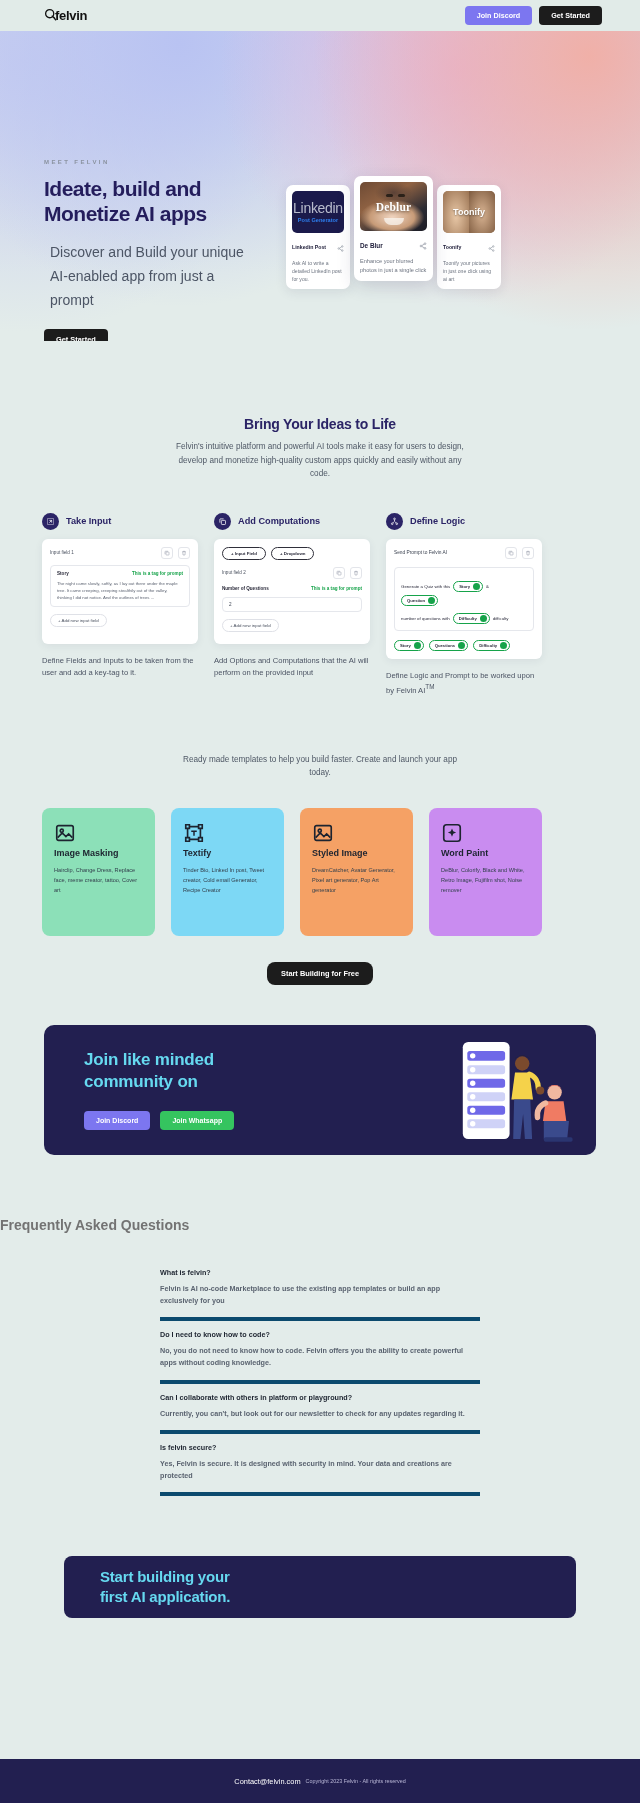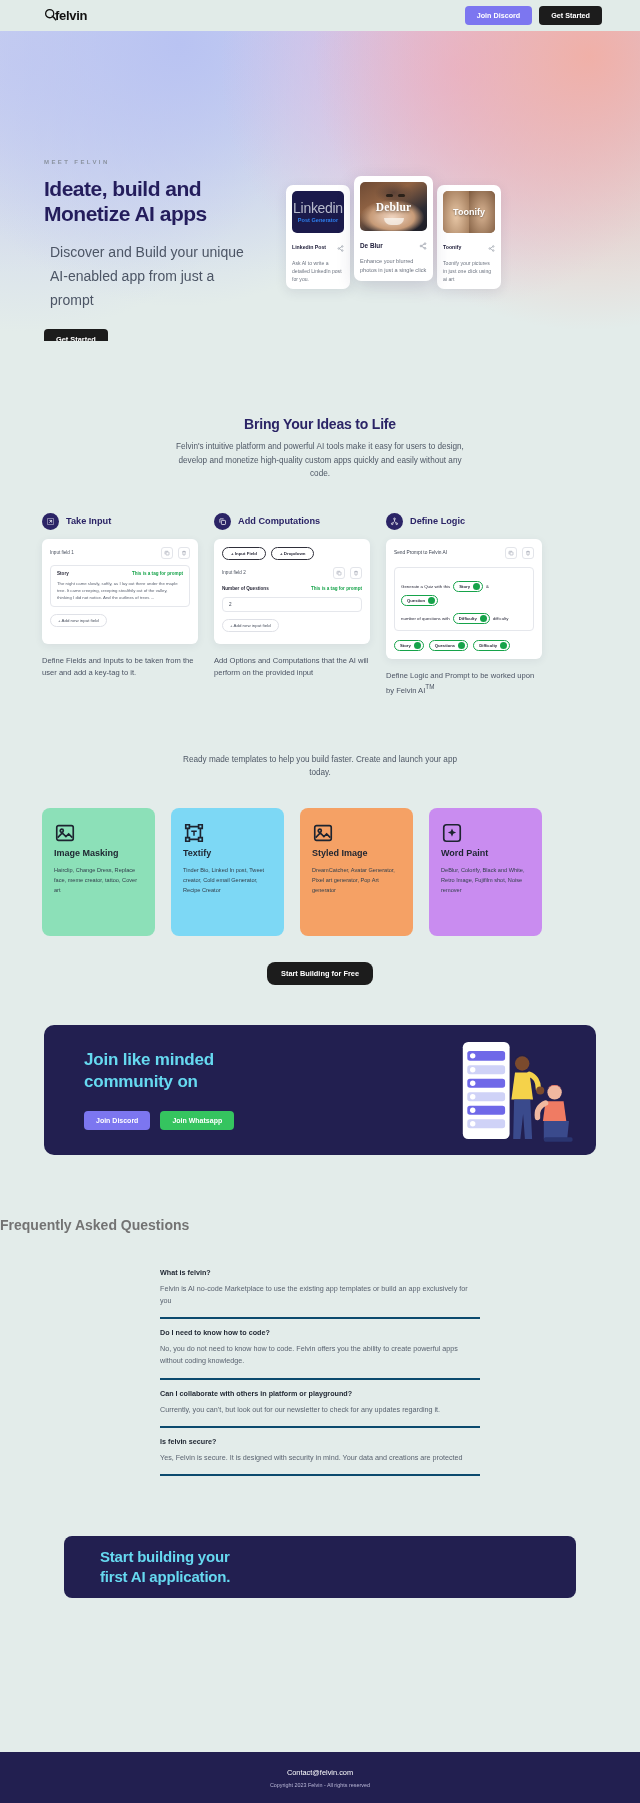--- a/index.html
+++ b/index.html
@@ -195,34 +195,34 @@
     letter-spacing: -0.2px;
   }
   .comm-btns { display: flex; gap: 10px; margin-top: 18px; }
   .cbtn { border: none; border-radius: 4px; font-size: 7px; font-weight: 600; padding: 6px 12px; cursor: pointer; color: #fff; font-family: inherit; }
   .cbtn.discord { background: #7c76f0; }
   .cbtn.whatsapp { background: #35c45f; }
   .comm-art { position: absolute; right: 18px; bottom: 0; width: 135px; height: 120px; }
   
   .faq-title { text-align: left; font-size: 14px; font-weight: 700; color: #737373; margin-top: 62px; }
   .faq-list { margin: 26px auto 0; width: 320px; }
-  .faq-item { border-bottom: 2px solid #0c4a6e; padding: 9px 0 10px; }
+  .faq-item { border-bottom: 4px solid #0c4a6e; padding: 9px 0 10px; }
   .faq-q { font-size: 7.2px; font-weight: 700; color: #1d2430; margin-bottom: 6px; }
-  .faq-a { font-size: 7.2px; line-height: 1.7; color: #5a6370; }
+  .faq-a { font-size: 7.2px; line-height: 1.7; color: #5a6370; font-weight: bold; }
   
   .cta-band {
     margin: 60px 64px 0; background: #221f50; border-radius: 8px;
     height: 62px; display: flex; align-items: center; padding-left: 36px;
   }
   .cta-h { font-size: 15px; line-height: 1.35; font-weight: 700; color: #66d9f0; letter-spacing: -0.2px; }
   
   .footer {
-    position: absolute; bottom: 0; left: 0; right: 0; height: 51px;
+    position: absolute; bottom: 0; left: 0; right: 0; height: 44px;
     background: #221f50; color: #fff;
-    display: flex; flex-direction: column; align-items: center; justify-content: center; gap: 5px;
+    display: flex; flex-direction: row; align-items: center; justify-content: center; gap: 5px;
   }
   .f-contact { font-size: 7.4px; }
   .f-copy { font-size: 5.4px; color: #b9b7d6; }
 </style>
 </head>
 <body>
 
 <div class="nav">
   <div class="logo-wrap">
     <span class="logo-mark">

